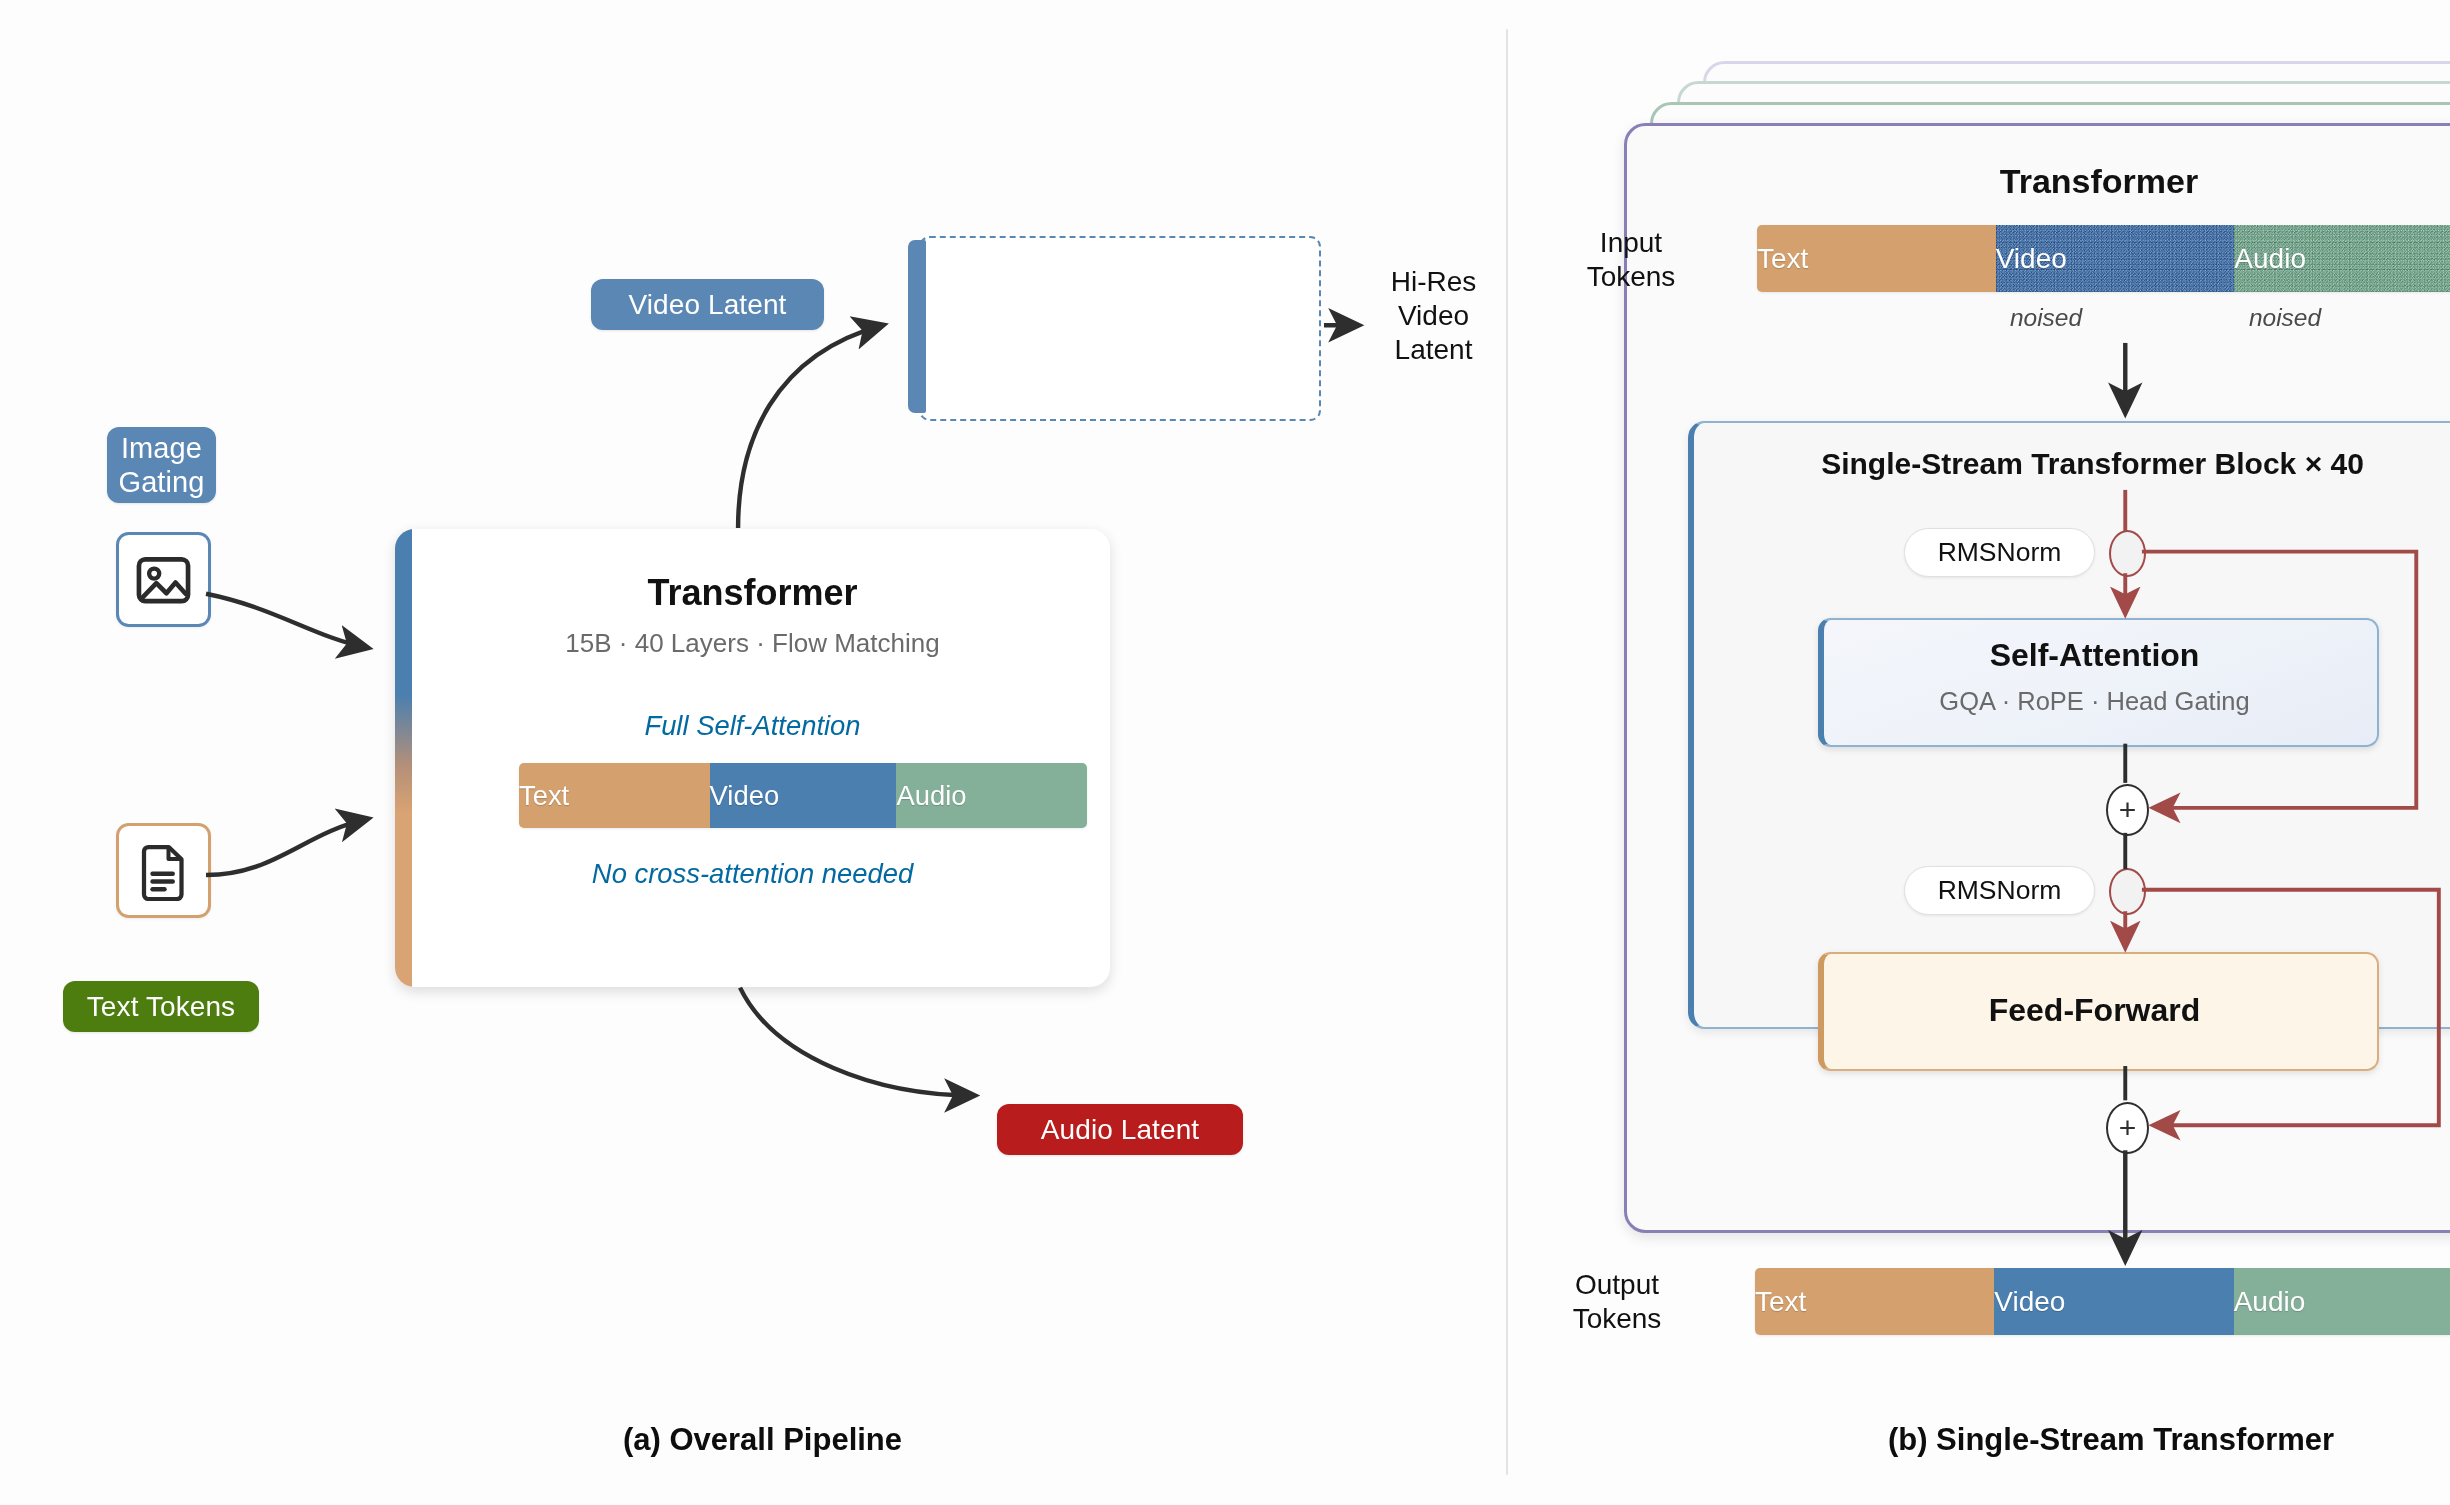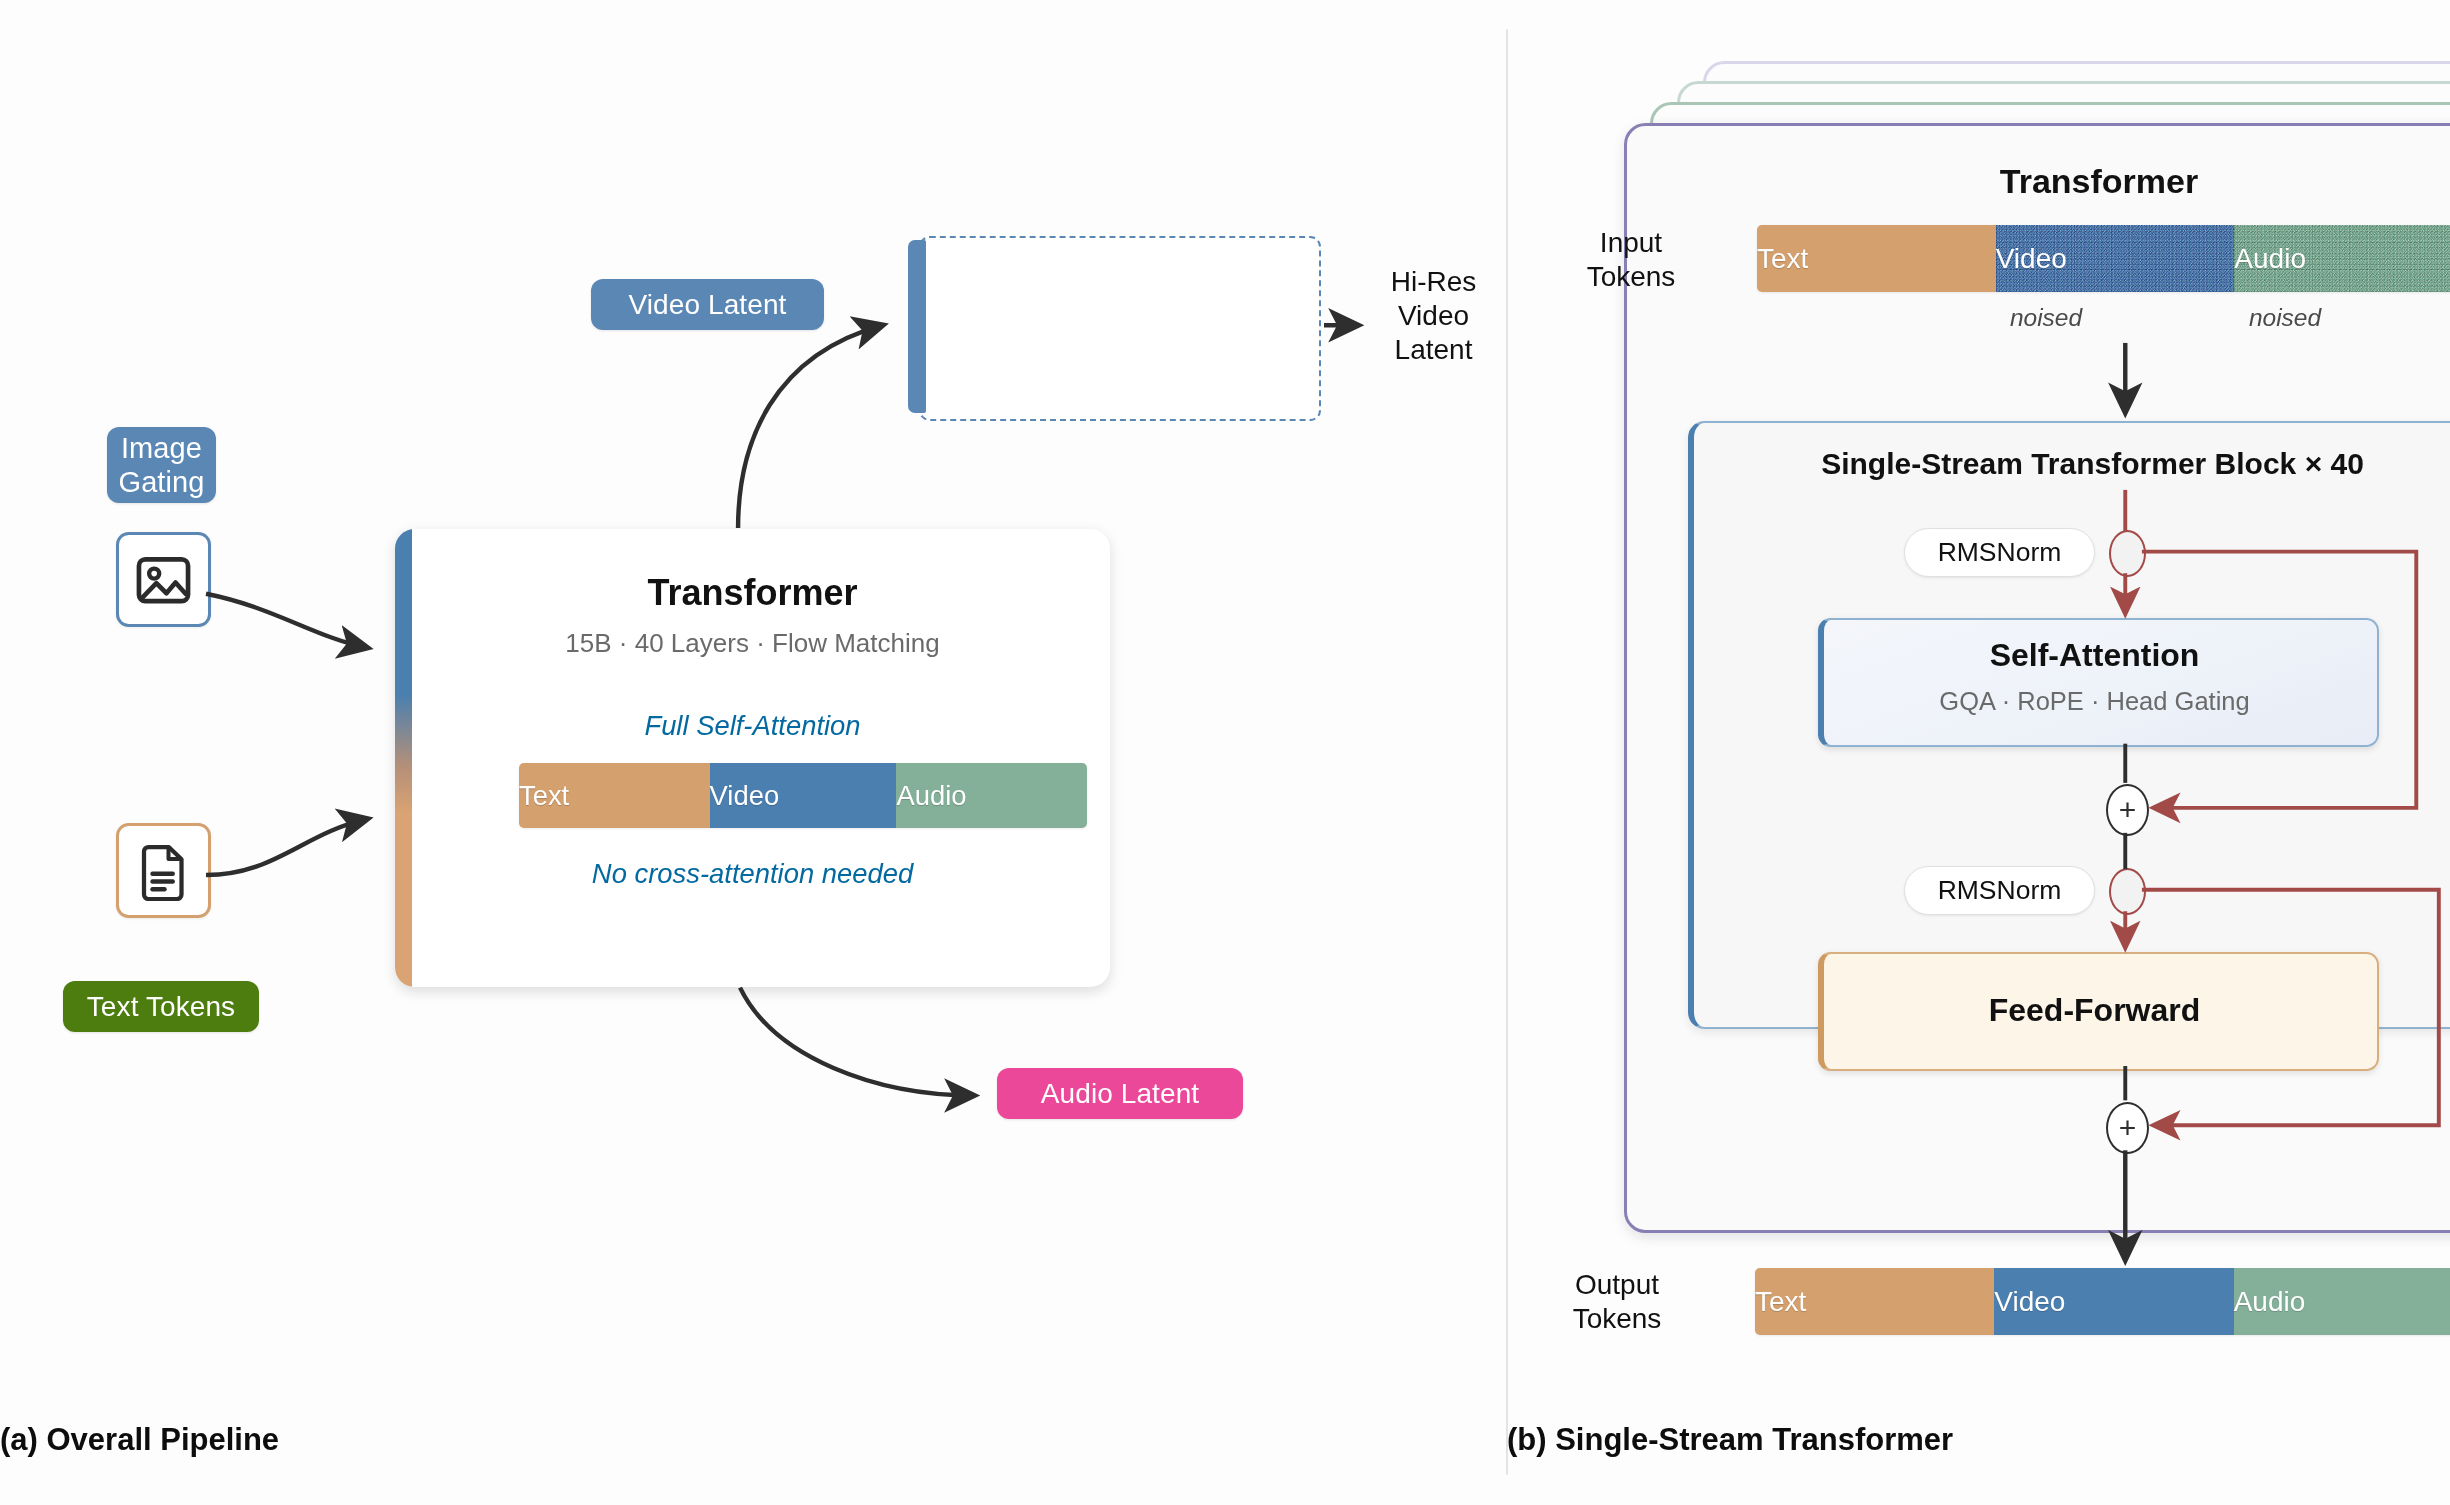--- a/index.html
+++ b/index.html
@@ -16,21 +16,21 @@
   #divider{position:absolute;left:1506px;top:29px;width:2px;height:1446px;
            background:#e3e3e3;border-radius:1px;}
 
   
   .pill{position:absolute;border-radius:12px;color:#ffffff;
         display:flex;align-items:center;justify-content:center;
         text-align:center;line-height:1.18;letter-spacing:0.1px;
         box-shadow:0 1px 2.5px rgba(0,0,0,.10);}
   .pill.blue{background:#5b87b4;}
   .pill.tan{background:#4d7c0f;}
-  .pill.green{background:#ec4899;}
+  .pill.green{background:#b91c1c;margin-top:36px;}
 
   
   .iconchip{position:absolute;background:#ffffff;border-radius:12.7px;
             display:flex;align-items:center;justify-content:center;
             box-shadow:0 1px 2.9px rgba(0,0,0,.07);}
   .iconchip.blue{border:3.4px solid #5b87b4;}
   .iconchip.tan{border:3.4px solid #d3a06e;}
 
   
   #transformer-card{position:absolute;background:#ffffff;border-radius:19.6px;
@@ -104,21 +104,21 @@
     color:#111;box-shadow:0 1px 2.9px rgba(0,0,0,.08);}
 
   
   .node-circle{position:absolute;border-radius:50%;background:#f2f2f2;
     border:2px solid #a14a48;}
   .plus-circle{position:absolute;border-radius:50%;background:#ffffff;
     border:2px solid #2e2e2e;display:flex;align-items:center;justify-content:center;
     color:#2e2e2e;}
 
   svg.overlay{position:absolute;left:0;top:0;pointer-events:none;}
-  .caption{position:absolute;width:100%;text-align:left;font-weight:bold;color:#0d0d0d;}
+  .caption{position:absolute;width:100%;text-align:center;font-weight:bold;color:#0d0d0d;padding-left:9px;}
 </style>
 </head>
 <body>
 
 <div id="panel-a" class="panel">
 
   <div class="pill blue" style="left:107px;top:427px;width:109px;height:76px;font-size:29px;">
     <span style="white-space:pre-line;">Image
 Gating</span>
   </div>

